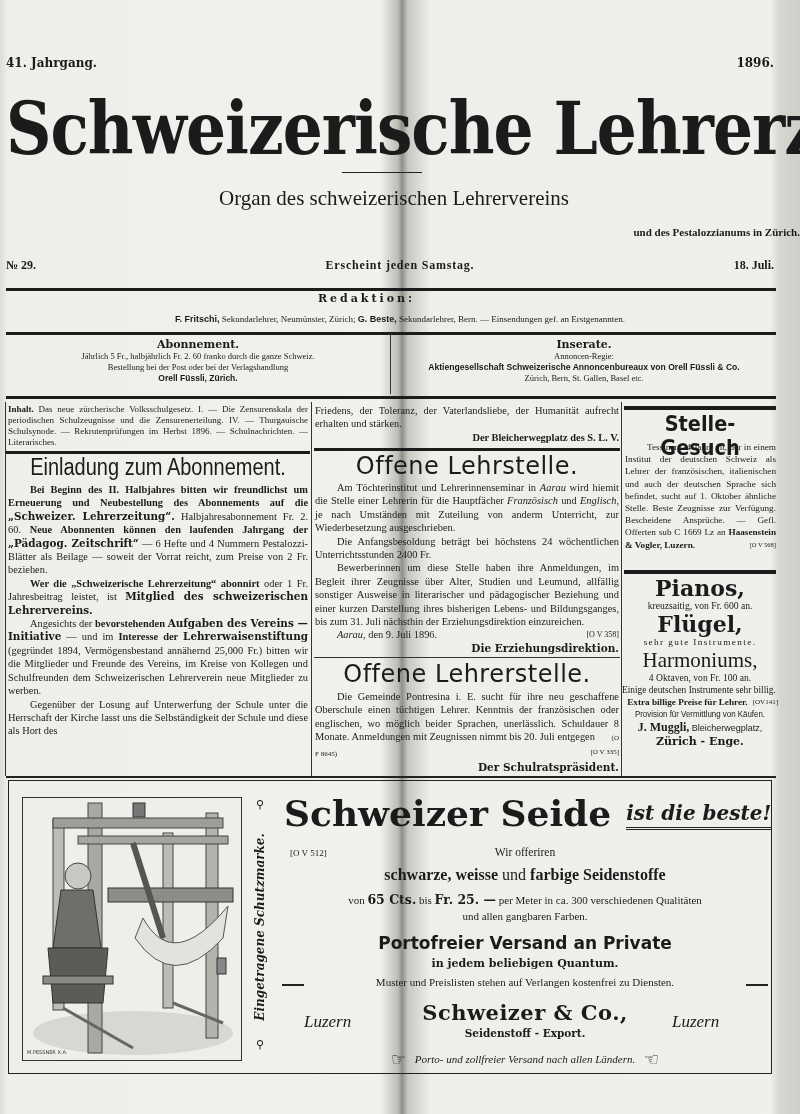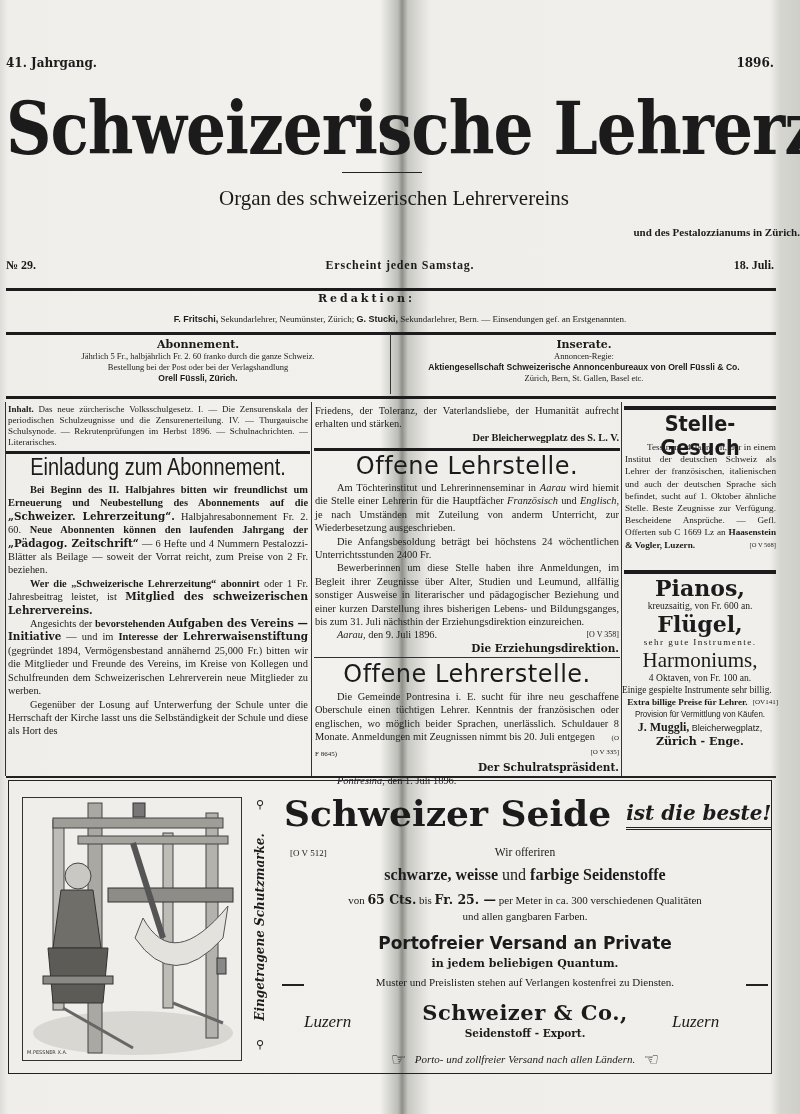--- a/index.html
+++ b/index.html
@@ -63,21 +63,21 @@
   <div class="abs mast-rule"></div>
   <div class="abs organ">Organ des schweizerischen Lehrervereins</div>
   <div class="abs pest">und des Pestalozzianums in Zürich.</div>
   <div class="abs row3" style="left:6px;">№ 29.</div>
   <div class="abs row3" style="left:0;width:800px;text-align:center;letter-spacing:0.8px;">Erscheint jeden Samstag.</div>
   <div class="abs row3" style="right:26px;">18. Juli.</div>
 
   <div class="abs thick" style="left:6px;top:288px;width:770px;"></div>
   <div class="abs redak-title">Redaktion:</div>
   <div class="abs redak-text">
-    <b>F. Fritschi,</b><span> Sekundarlehrer, Neumünster, Zürich; </span><b>G. Stucki,</b><span> Sekundarlehrer, Bern. — Einsendungen gef. an Erstgenannten.</span>
+    <b>F. Fritschi,</b><span> Sekundarlehrer, Neumünster, Zürich; </span><b>G. Beste,</b><span> Sekundarlehrer, Bern. — Einsendungen gef. an Erstgenannten.</span>
   </div>
   <div class="abs thick" style="left:6px;top:332px;width:770px;"></div>
 
   <div class="abs" style="left:6px;top:338px;width:384px;">
     <div class="box-title">Abonnement.</div>
     <div class="box-line">Jährlich 5 Fr., halbjährlich Fr. 2. 60 franko durch die ganze Schweiz.</div>
     <div class="box-line">Bestellung bei der Post oder bei der Verlagshandlung</div>
     <div class="box-line sans">Orell Füssli, Zürich.</div>
   </div>
   <div class="abs vline" style="left:390px;top:334px;height:60px;"></div>
@@ -116,40 +116,39 @@
     <p class="indent">Die Anfangsbesoldung beträgt bei höchstens 24 wöchentlichen Unterrichtsstunden 2400 Fr.</p>
     <p class="indent"><span>Bewerberinnen um diese Stelle haben ihre Anmeldungen, im Begleit ihrer Zeugnisse über Alter, Studien und Leumund, allfällig sonstiger Ausweise in literarischer und pädagogischer Beziehung und einer kurzen Darstellung ihres bisherigen Lebens- und Bildungsganges, bis zum 31. Juli nächsthin der Erziehungsdirektion einzureichen.</span> <span style="float:right;font-size:8px;">[O V 358]</span></p>
     <p class="indent"><i>Aarau</i><span>, den 9. Juli 1896.</span></p>
     <p class="right serb" style="font-size:10.5px;">Die Erziehungsdirektion.</p>
   </div>
   <div class="abs thin" style="left:314px;top:657px;width:306px;"></div>
   <div class="abs h-offene" style="left:314px;top:660px;width:306px;">Offene Lehrerstelle.</div>
   <div class="abs col" style="left:315px;top:690px;width:304px;">
     <p class="indent"><span>Die Gemeinde Pontresina i. E. sucht für ihre neu geschaffene Oberschule einen tüchtigen Lehrer. Kenntnis der französischen oder englischen, wo möglich beider Sprachen, unerlässlich. Schuldauer 8 Monate. Anmeldungen mit Zeugnissen nimmt bis 20. Juli entgegen</span> <span style="font-size:7px;margin-left:14px;">(O F 8645)</span> <span style="font-size:7px;float:right;">[O V 335]</span></p>
     <p class="right serb" style="font-size:10.5px;">Der Schulratspräsident.</p>
-    <p class="indent"><i>Pontresina</i><span>, den 1. Juli 1896.</span></p>
   </div>
 
   <div class="abs vline" style="left:621px;top:402px;height:374px;"></div>
 
   <div class="abs thick" style="left:624px;top:406px;width:152px;height:4px;"></div>
   <div class="abs stelle-g" style="left:620px;top:412px;width:160px;">Stelle-Gesuch</div>
   <div class="abs col" style="left:625px;top:441px;width:151px;font-size:9.2px;line-height:12.2px;">
     <p class="indent"><span>Tessiner, 24 Jahre alt, der in einem Institut der deutschen Schweiz als Lehrer der französischen, italienischen und auch der deutschen Sprache sich befindet, sucht auf 1. Oktober ähnliche Stelle. Beste Zeugnisse zur Verfügung. Bescheidene Ansprüche. — Gefl. Offerten sub C 1669 Lz an </span><span class="sansb">Haasenstein &amp; Vogler, Luzern.</span> <span style="float:right;font-size:6.5px;">[O V 568]</span></p>
   </div>
   <div class="abs thick" style="left:624px;top:570px;width:152px;height:4px;"></div>
 
   <div class="abs" style="left:622px;top:576px;width:156px;">
     <div class="piano">Pianos,</div>
     <div class="col center" style="font-size:9.6px;line-height:12px;">kreuzsaitig, von Fr. 600 an.</div>
     <div class="piano">Flügel,</div>
     <div class="col center" style="font-size:9.2px;line-height:12px;letter-spacing:1.4px;">sehr gute Instrumente.</div>
     <div class="harm">Harmoniums,</div>
     <div class="col center" style="font-size:9.6px;line-height:12px;">4 Oktaven, von Fr. 100 an.</div>
-    <div class="col" style="font-size:9.4px;line-height:12px;"><span>Einige gespielte Instrumente sehr billig.</span> <span style="float:right;font-size:7px;">[OV141]</span></div>
+    <div class="col" style="font-size:9.4px;line-height:12px;"><span>Einige deutschen Instrumente sehr billig.</span> <span style="float:right;font-size:7px;">[OV141]</span></div>
     <div class="sansb center" style="font-size:9.2px;line-height:12px;">Extra billige Preise für Lehrer.</div>
     <div class="center" style="font-family:'Liberation Sans',sans-serif;font-size:8.6px;line-height:12px;transform:scaleX(0.92);">Provision für Vermittlung von Käufen.</div>
     <div class="center" style="font-size:11px;line-height:14px;"><span class="sansb" style="font-size:12px;">J. Muggli,</span><span style="font-family:'Liberation Sans',sans-serif;font-size:9px;"> Bleicherwegplatz,</span></div>
     <div class="serb center" style="font-size:11px;line-height:14px;">Zürich - Enge.</div>
   </div>
 
   <div class="abs thin" style="left:6px;top:776px;width:770px;height:2px;background:#222;"></div>
 
   <div class="abs ad-box"></div>
 

